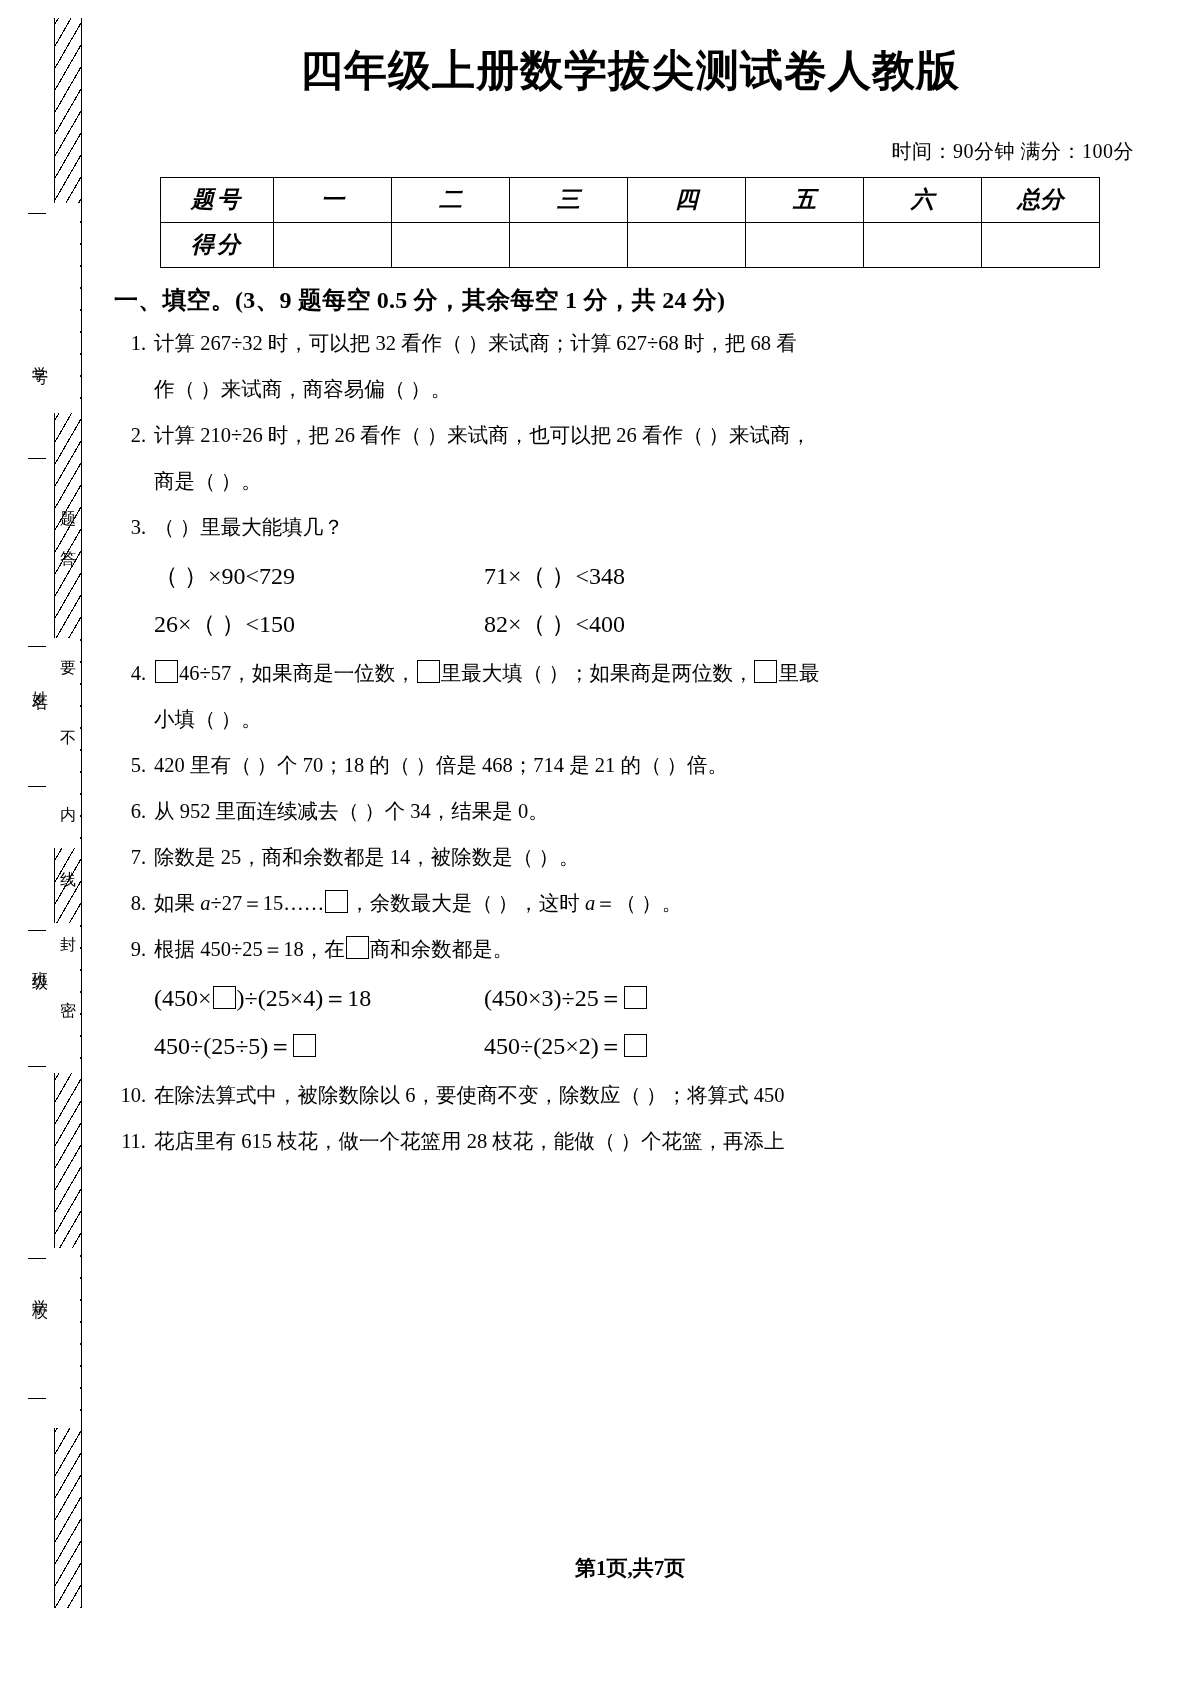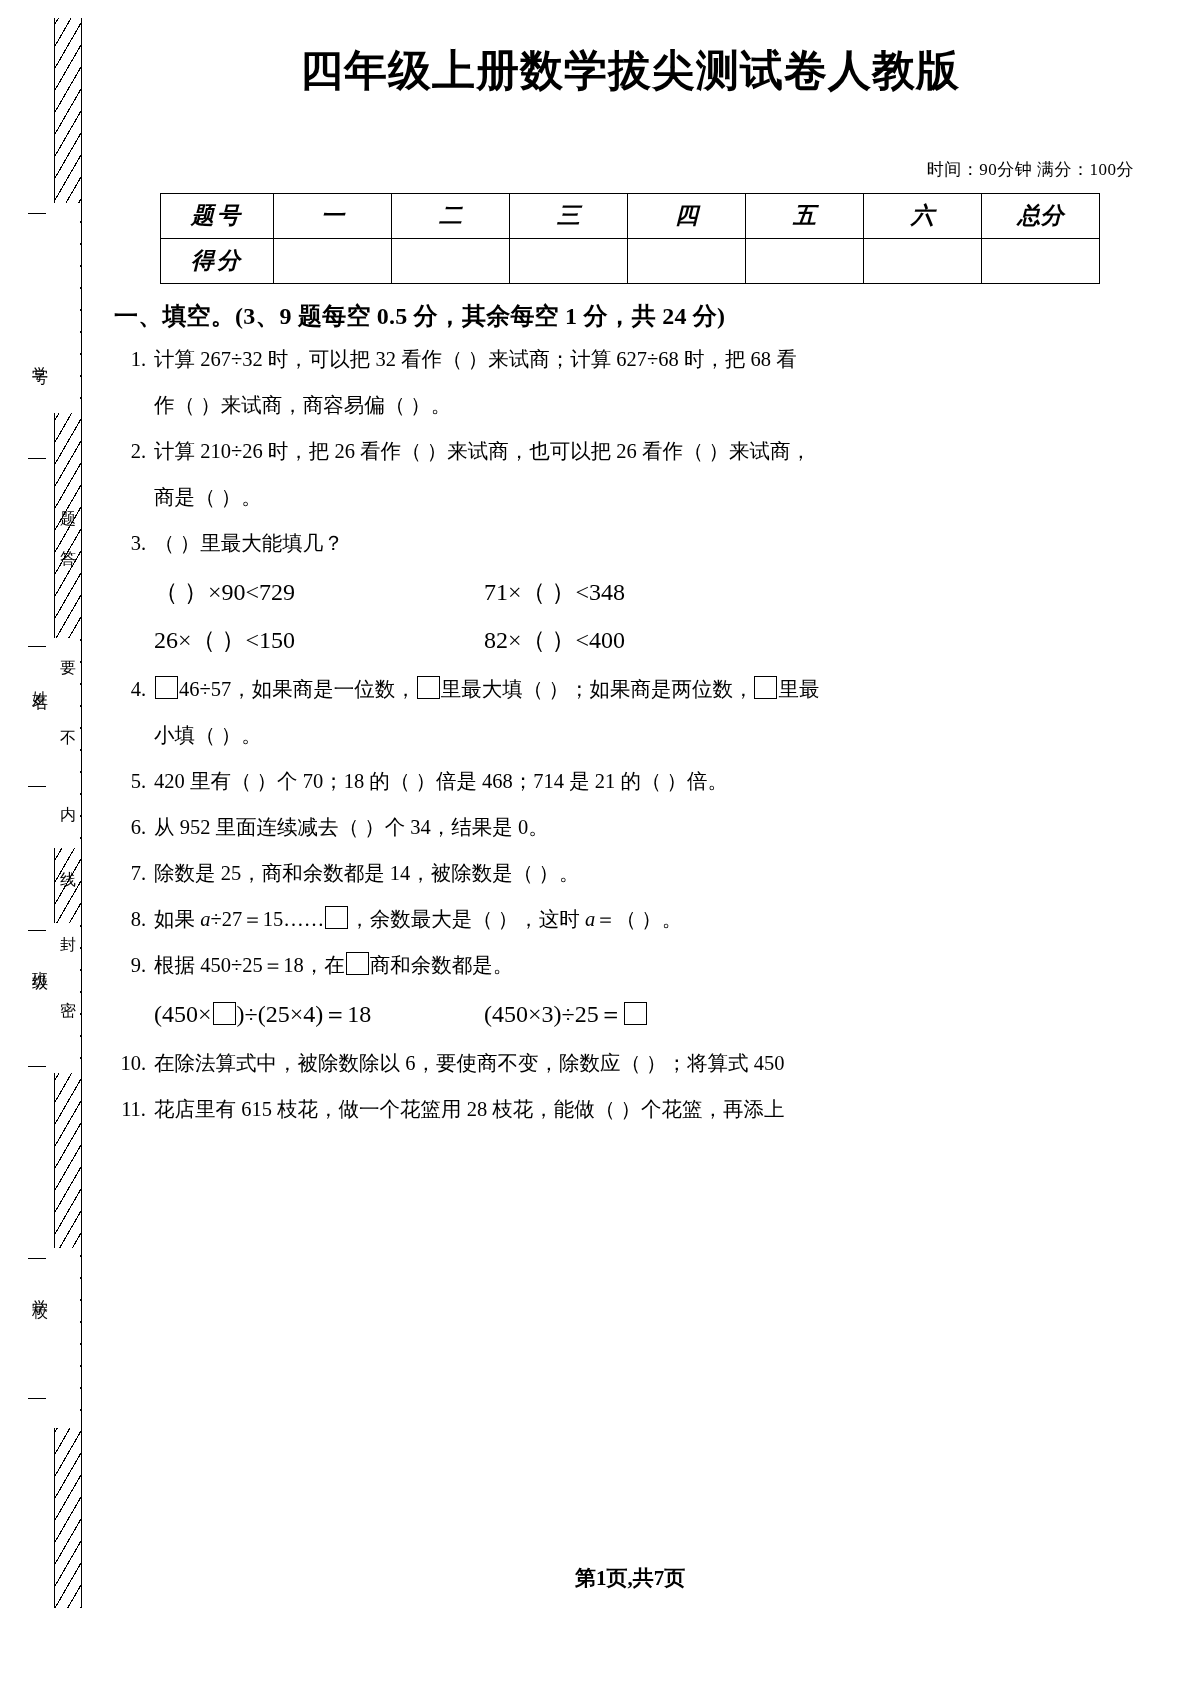--- a/index.html
+++ b/index.html
@@ -95,22 +95,22 @@
   .subtitle {
     text-align: center;
     font-family: "DejaVu Serif", "Liberation Serif", serif;
     font-weight: bold;
     font-size: 38px;
     margin-top: 18px;
   }
 
   .timeline {
     text-align: right;
-    font-size: 17px;
-    margin-top: 60px;
+    font-size: 20px;
+    margin-top: 40px;
     padding-right: 16px;
     letter-spacing: 0.5px;
   }
 
   table.score {
     border-collapse: collapse;
     margin: 12px auto 16px auto;
     width: 940px;
     table-layout: fixed;
     font-style: italic;
@@ -170,21 +170,21 @@
     display: inline-block;
     width: 21px;
     height: 21px;
     border: 1.4px solid #000;
     vertical-align: -3px;
     margin: 0 1px;
   }
 
   .footer {
     position: absolute;
-    bottom: 20px;
+    bottom: 30px;
     left: 0;
     width: 1040px;
     text-align: center;
     font-size: 21px;
     font-weight: bold;
   }
   .ital { font-style: italic; }
 </style>
 </head>
 <body>
@@ -302,20 +302,23 @@
   <div class="q">
     <span class="num">8.</span><span>如果 </span><span class="ital">a</span><span>÷27＝15……</span><span class="mbox"></span><span>，余数最大是（      ），这时 </span><span class="ital">a</span><span>＝（      ）。</span>
   </div>
 
   <div class="q">
     <span class="num">9.</span><span>根据 450÷25＝18，在</span><span class="mbox"></span><span>商和余数都是。</span>
   </div>
   <div class="sub">
     <span class="col2"><span>(450×</span><span class="mbox"></span><span>)÷(25×4)＝18</span></span><span class="col2b"><span>(450×3)÷25＝</span><span class="mbox"></span></span>
   </div>
+  <div class="sub">
+    <span class="col2"><span>450÷(25÷5)＝</span><span class="mbox"></span></span><span class="col2b"><span>450÷(25×2)＝</span><span class="mbox"></span></span>
+  </div>
 
   <div class="q">
     <span class="num">10.</span><span class="body">在除法算式中，被除数除以 6，要使商不变，除数应（                    ）；将算式 450</span>
   </div>
 
   <div class="q">
     <span class="num">11.</span><span class="body">花店里有 615 枝花，做一个花篮用 28 枝花，能做（      ）个花篮，再添上</span>
   </div>
 
   <div class="footer">第1页,共7页</div>

